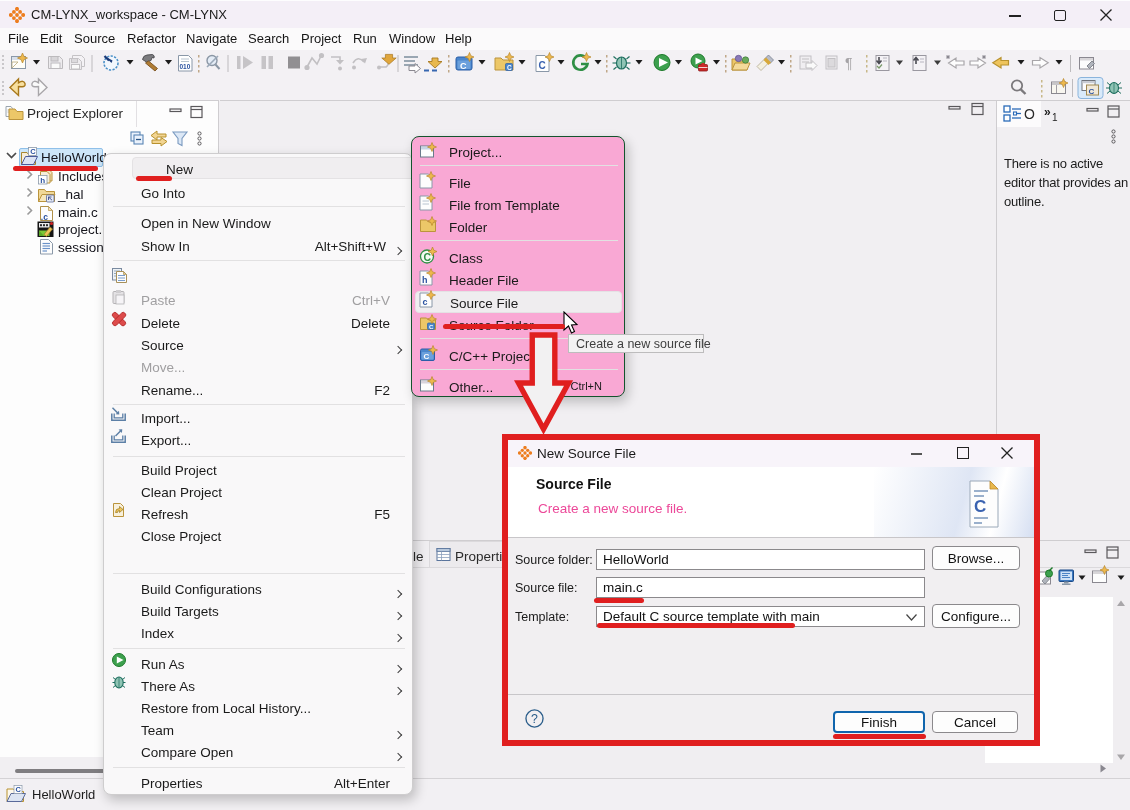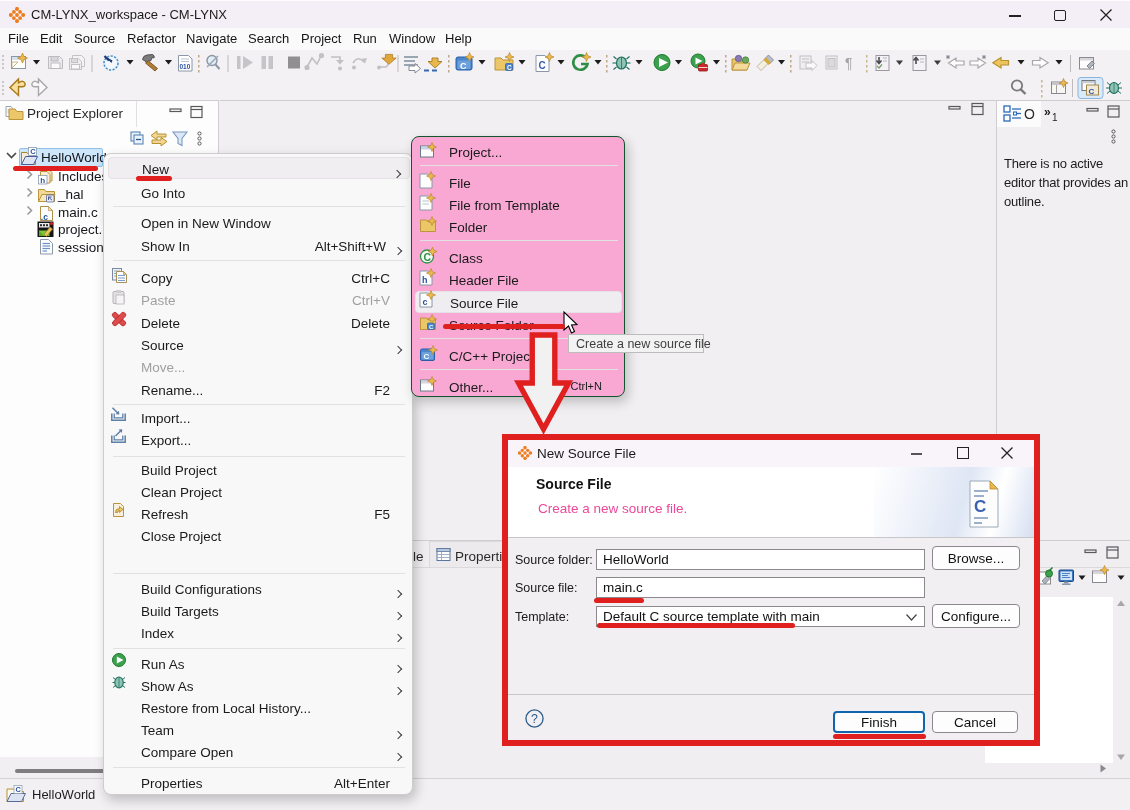--- a/index.html
+++ b/index.html
@@ -24,21 +24,21 @@
 #statusbar { left:0; top:778px; width:1130px; height:32px; background:#f2f0f3; border-top:1px solid #d4d2d5; }
 #status-text { left:32px; top:787px; font-size:13px; color:#1c1c1c; }
 .tree-label { position:absolute; font-size:13.5px; color:#15151c; }
 #sel-box { left:19px; top:148px; width:84px; height:19px; background:#cde6f9; border:1px solid #8fc0e9; border-radius:2px; }
 #ctxmenu { left:103px; top:153px; width:310px; height:642px; background:#f9f8f9; border:1px solid #cecdce; border-radius:8px; box-shadow:3px 5px 12px rgba(0,0,0,0.22); }
 .mi { position:absolute; left:4px; width:302px; height:22px; }
 .mi .lbl { position:absolute; left:33px; top:4px; font-size:13.5px; color:#1a1a1a; white-space:nowrap;}
 .mi .sc { position:absolute; right:20px; top:4px; font-size:13.5px; color:#1a1a1a; }
 .mi .arrow { position:absolute; right:9px; top:5px; }
 .mi.dis .lbl, .mi.dis .sc { color:#a09fa1; }
-.mi.hl { background:#f0eef0; border:1px solid #e4e2e4; border-radius:4px; }
+.mi.hl { background:#f0eef0; border:1px solid #e4e2e4; border-radius:4px;margin-left:24px; }
 .msep { position:absolute; left:9px; width:292px; height:1px; background:#e2e1e2; }
 .sub-arrow { display:inline-block; width:6px; height:6px; border-right:1.4px solid #3c3c3c; border-top:1.4px solid #3c3c3c; transform:rotate(45deg); }
 #submenu { left:411px; top:136px; width:214px; height:261px; background:#f9a8d4; border:1px solid #14532d; border-radius:8px; box-shadow:3px 5px 12px rgba(0,0,0,0.22); }
 .si { position:absolute; left:3px; width:207px; height:22px; }
 .si .lbl { position:absolute; left:34px; top:4px; font-size:13.5px; color:#1a1a1a; white-space:nowrap;}
 .si .sc { position:absolute; right:20px; top:4px; font-size:11px; color:#1a1a1a;text-align:center; }
 .si.hl { background:#efedef; border:1px solid #e4e2e4; border-radius:4px; }
 .ssep { position:absolute; left:8px; width:198px; height:1px; background:#e2e1e2; }
 #tooltip { left:568px; top:334px; width:136px; height:19px; background:#f3f2f3; border:1px solid #bdbcbd; white-space:nowrap; }
 #tooltip span { position:absolute; left:7px; top:2px; font-size:12.5px; color:#404040; }
@@ -560,24 +560,20 @@
   <div class="msep" style="top:52px"></div>
   <div class="mi" style="top:58px">
       <span class="lbl">Open in New Window</span>
     </div>
   <div class="mi" style="top:81px">
       <span class="lbl">Show In</span>
       <span class="sc" style="right:24px">Alt+Shift+W</span>
       <span class="arrow"><span class="sub-arrow"></span></span>
     </div>
   <div class="msep" style="top:106px"></div>
-  <div class="mi" style="top:113px">
-      <span class="lbl">Copy</span>
-      <span class="sc">Ctrl+C</span>
-    </div>
   <div class="mi dis" style="top:135px">
       <span class="lbl">Paste</span>
       <span class="sc">Ctrl+V</span>
     </div>
   <div class="mi" style="top:158px">
       <span class="lbl">Delete</span>
       <span class="sc">Delete</span>
     </div>
   <div class="mi" style="top:180px">
       <span class="lbl">Source</span>
@@ -623,21 +619,21 @@
   <div class="mi" style="top:468px">
       <span class="lbl">Index</span>
       <span class="arrow"><span class="sub-arrow"></span></span>
     </div>
   <div class="msep" style="top:494px"></div>
   <div class="mi" style="top:499px">
       <span class="lbl">Run As</span>
       <span class="arrow"><span class="sub-arrow"></span></span>
     </div>
   <div class="mi" style="top:521px">
-      <span class="lbl">Show As</span>
+      <span class="lbl">There As</span>
       <span class="arrow"><span class="sub-arrow"></span></span>
     </div>
   <div class="mi" style="top:543px">
       <span class="lbl">Restore from Local History...</span>
     </div>
   <div class="mi" style="top:565px">
       <span class="lbl">Team</span>
       <span class="arrow"><span class="sub-arrow"></span></span>
     </div>
   <div class="mi" style="top:587px">

